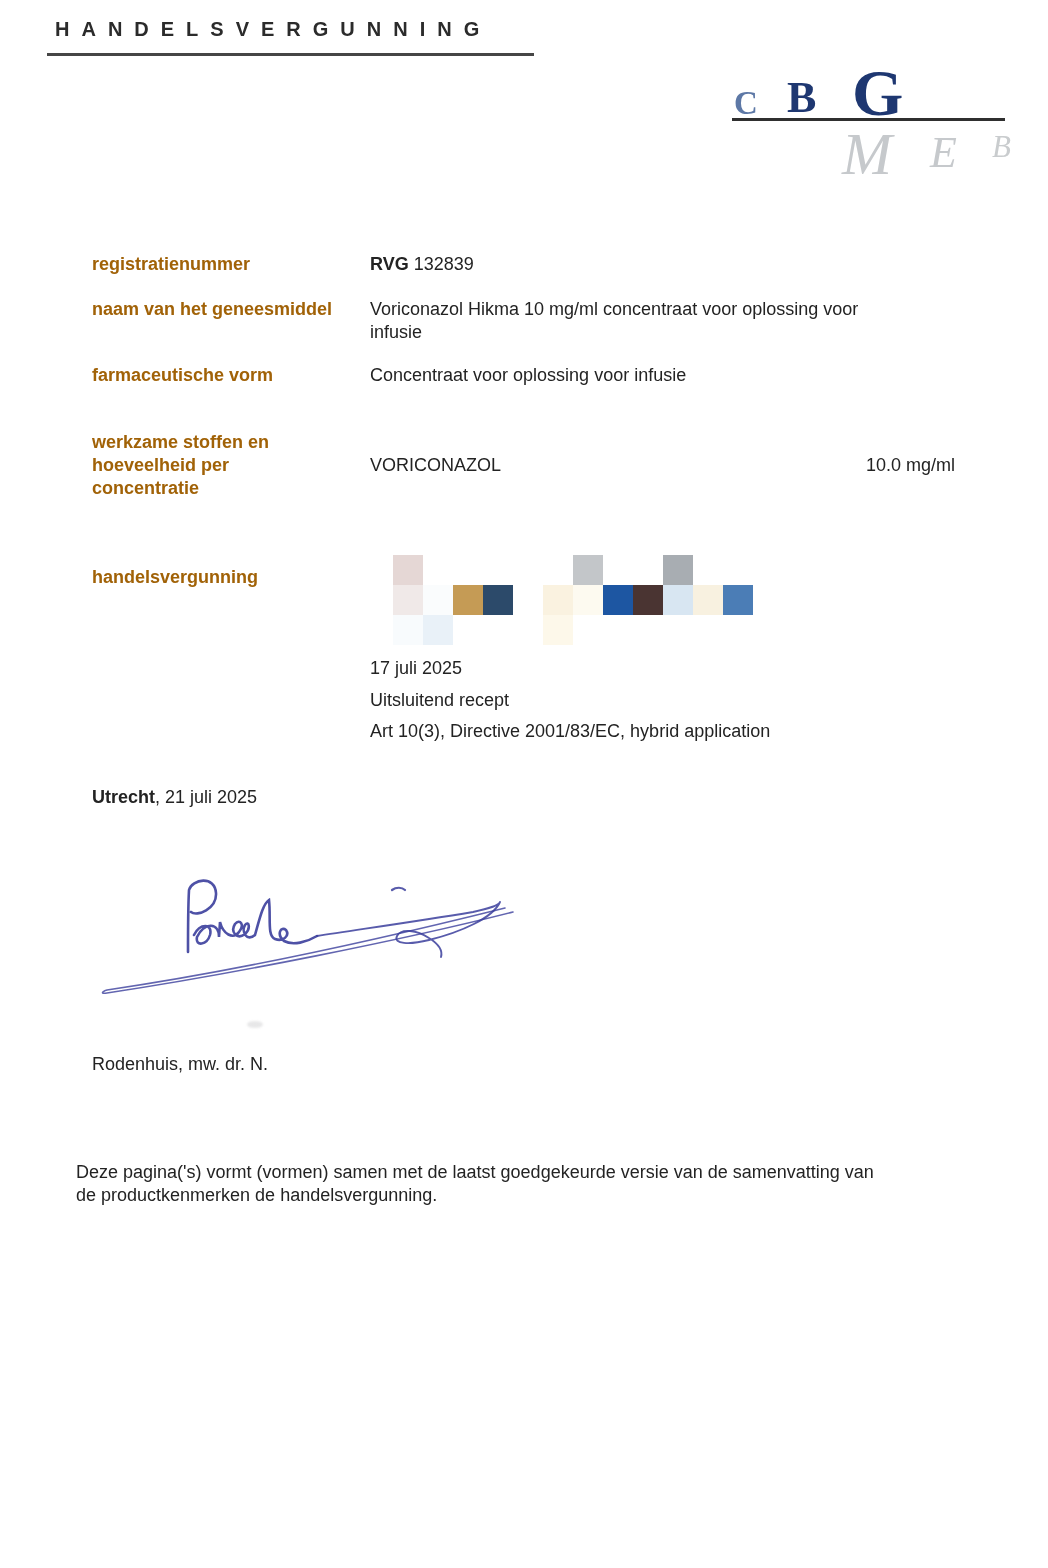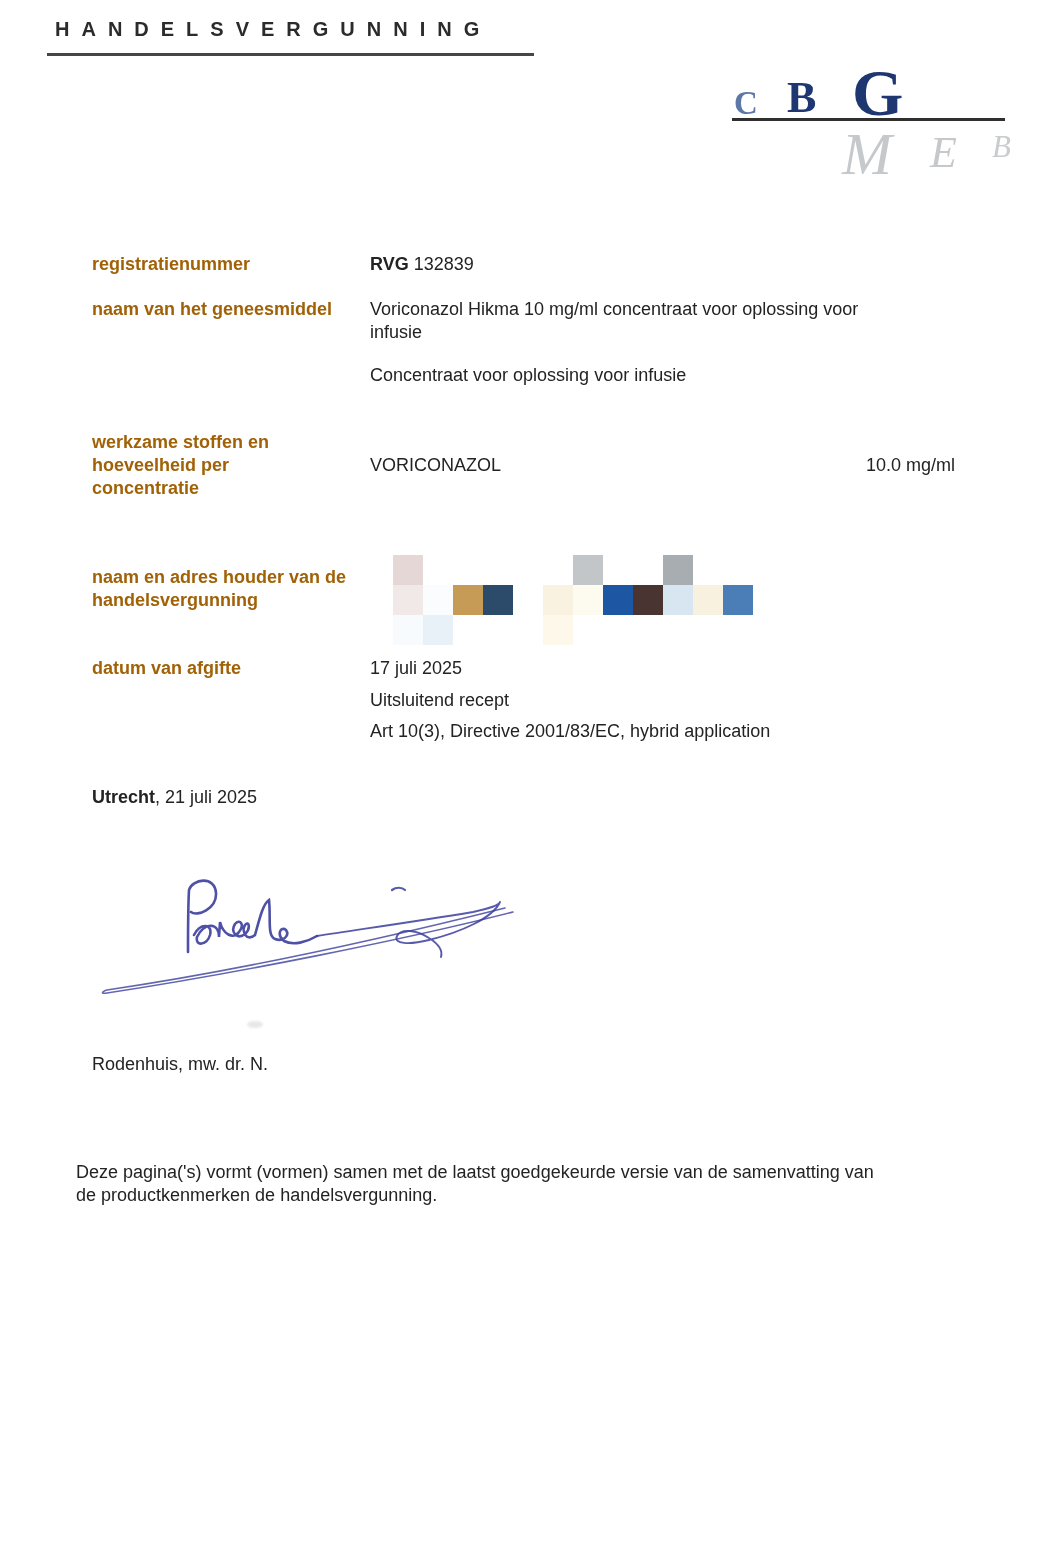--- a/index.html
+++ b/index.html
@@ -75,32 +75,32 @@
 
   <div class="abs label col-label" style="top:253px">registratienummer</div>
   <div class="abs value col-value" style="top:253px"><span class="bold">RVG</span><span> 132839</span></div>
 
   <div class="abs label col-label" style="top:298px">naam van het geneesmiddel</div>
   <div class="abs value col-value" style="top:298px">
     <div>Voriconazol Hikma 10 mg/ml concentraat voor oplossing voor</div>
     <div>infusie</div>
   </div>
 
+  <div class="abs label col-label" style="top:364px">farmaceutische vorm</div>
   <div class="abs value col-value" style="top:364px">Concentraat voor oplossing voor infusie</div>
 
   <div class="abs label col-label" style="top:431px">
     <div>werkzame stoffen en</div>
     <div>hoeveelheid per</div>
     <div>concentratie</div>
   </div>
   <div class="abs value col-value" style="top:454px">VORICONAZOL</div>
   <div class="abs value amount">10.0 mg/ml</div>
 
   <div class="abs label col-label" style="top:566px">
-    <div>naam en adres houder van de</div>
     <div>handelsvergunning</div>
   </div>
   <div class="abs mosaic">
       <div class="mcell" style="left: 0px; top: 0px; width: 30px; height: 30px; background: rgb(229, 215, 213);"></div>
       <div class="mcell" style="left: 180px; top: 0px; width: 30px; height: 30px; background: rgb(195, 198, 201);"></div>
       <div class="mcell" style="left: 270px; top: 0px; width: 30px; height: 30px; background: rgb(168, 173, 178);"></div>
       <div class="mcell" style="left: 0px; top: 30px; width: 30px; height: 30px; background: rgb(240, 233, 232);"></div>
       <div class="mcell" style="left: 30px; top: 30px; width: 30px; height: 30px; background: rgb(250, 252, 253);"></div>
       <div class="mcell" style="left: 60px; top: 30px; width: 30px; height: 30px; background: rgb(197, 155, 85);"></div>
       <div class="mcell" style="left: 90px; top: 30px; width: 30px; height: 30px; background: rgb(44, 74, 106);"></div>
@@ -109,21 +109,20 @@
       <div class="mcell" style="left: 210px; top: 30px; width: 30px; height: 30px; background: rgb(29, 86, 162);"></div>
       <div class="mcell" style="left: 240px; top: 30px; width: 30px; height: 30px; background: rgb(74, 52, 50);"></div>
       <div class="mcell" style="left: 270px; top: 30px; width: 30px; height: 30px; background: rgb(216, 230, 242);"></div>
       <div class="mcell" style="left: 300px; top: 30px; width: 30px; height: 30px; background: rgb(248, 241, 224);"></div>
       <div class="mcell" style="left: 330px; top: 30px; width: 30px; height: 30px; background: rgb(75, 125, 182);"></div>
       <div class="mcell" style="left: 0px; top: 60px; width: 30px; height: 30px; background: rgb(248, 251, 253);"></div>
       <div class="mcell" style="left: 30px; top: 60px; width: 30px; height: 30px; background: rgb(233, 241, 248);"></div>
       <div class="mcell" style="left: 150px; top: 60px; width: 30px; height: 30px; background: rgb(253, 248, 234);"></div>
     </div>
 
-  <div class="abs label col-label" style="top:657px">datum van afgifte</div>
   <div class="abs value col-value" style="top:657px">17 juli 2025</div>
 
   <div class="abs value col-value" style="top:689px">Uitsluitend recept</div>
 
   <div class="abs value col-value" style="top:720px">Art 10(3), Directive 2001/83/EC, hybrid application</div>
 
   <div class="abs value" style="left:92px;top:786px"><span class="bold">Utrecht</span><span>, 21 juli 2025</span></div>
 
   <svg class="abs signature" width="430" height="122" viewBox="0 0 430 122" fill="none">
     <path d="M95,74 C95,54 95,30 96,12 C99,1 122,-3 123,15 C124,31 104,39 98,34 M101,57 C107,45 120,45 117,57 C114,67 102,69 104,59 C112,43 126,45 126,59 L127,44 C130,56 140,62 146,54 C152,47 147,40 142,46 C137,54 144,62 152,56 C158,51 156,42 152,47 C148,54 154,64 162,57 C167,39 170,26 176,22 C178,40 174,58 182,61 C190,64 197,58 193,52 C188,48 183,56 191,63 C200,68 214,64 224,58" stroke-width="2.6" stroke-linecap="round" opacity="0.9" stroke="#3b3e9c"></path>

